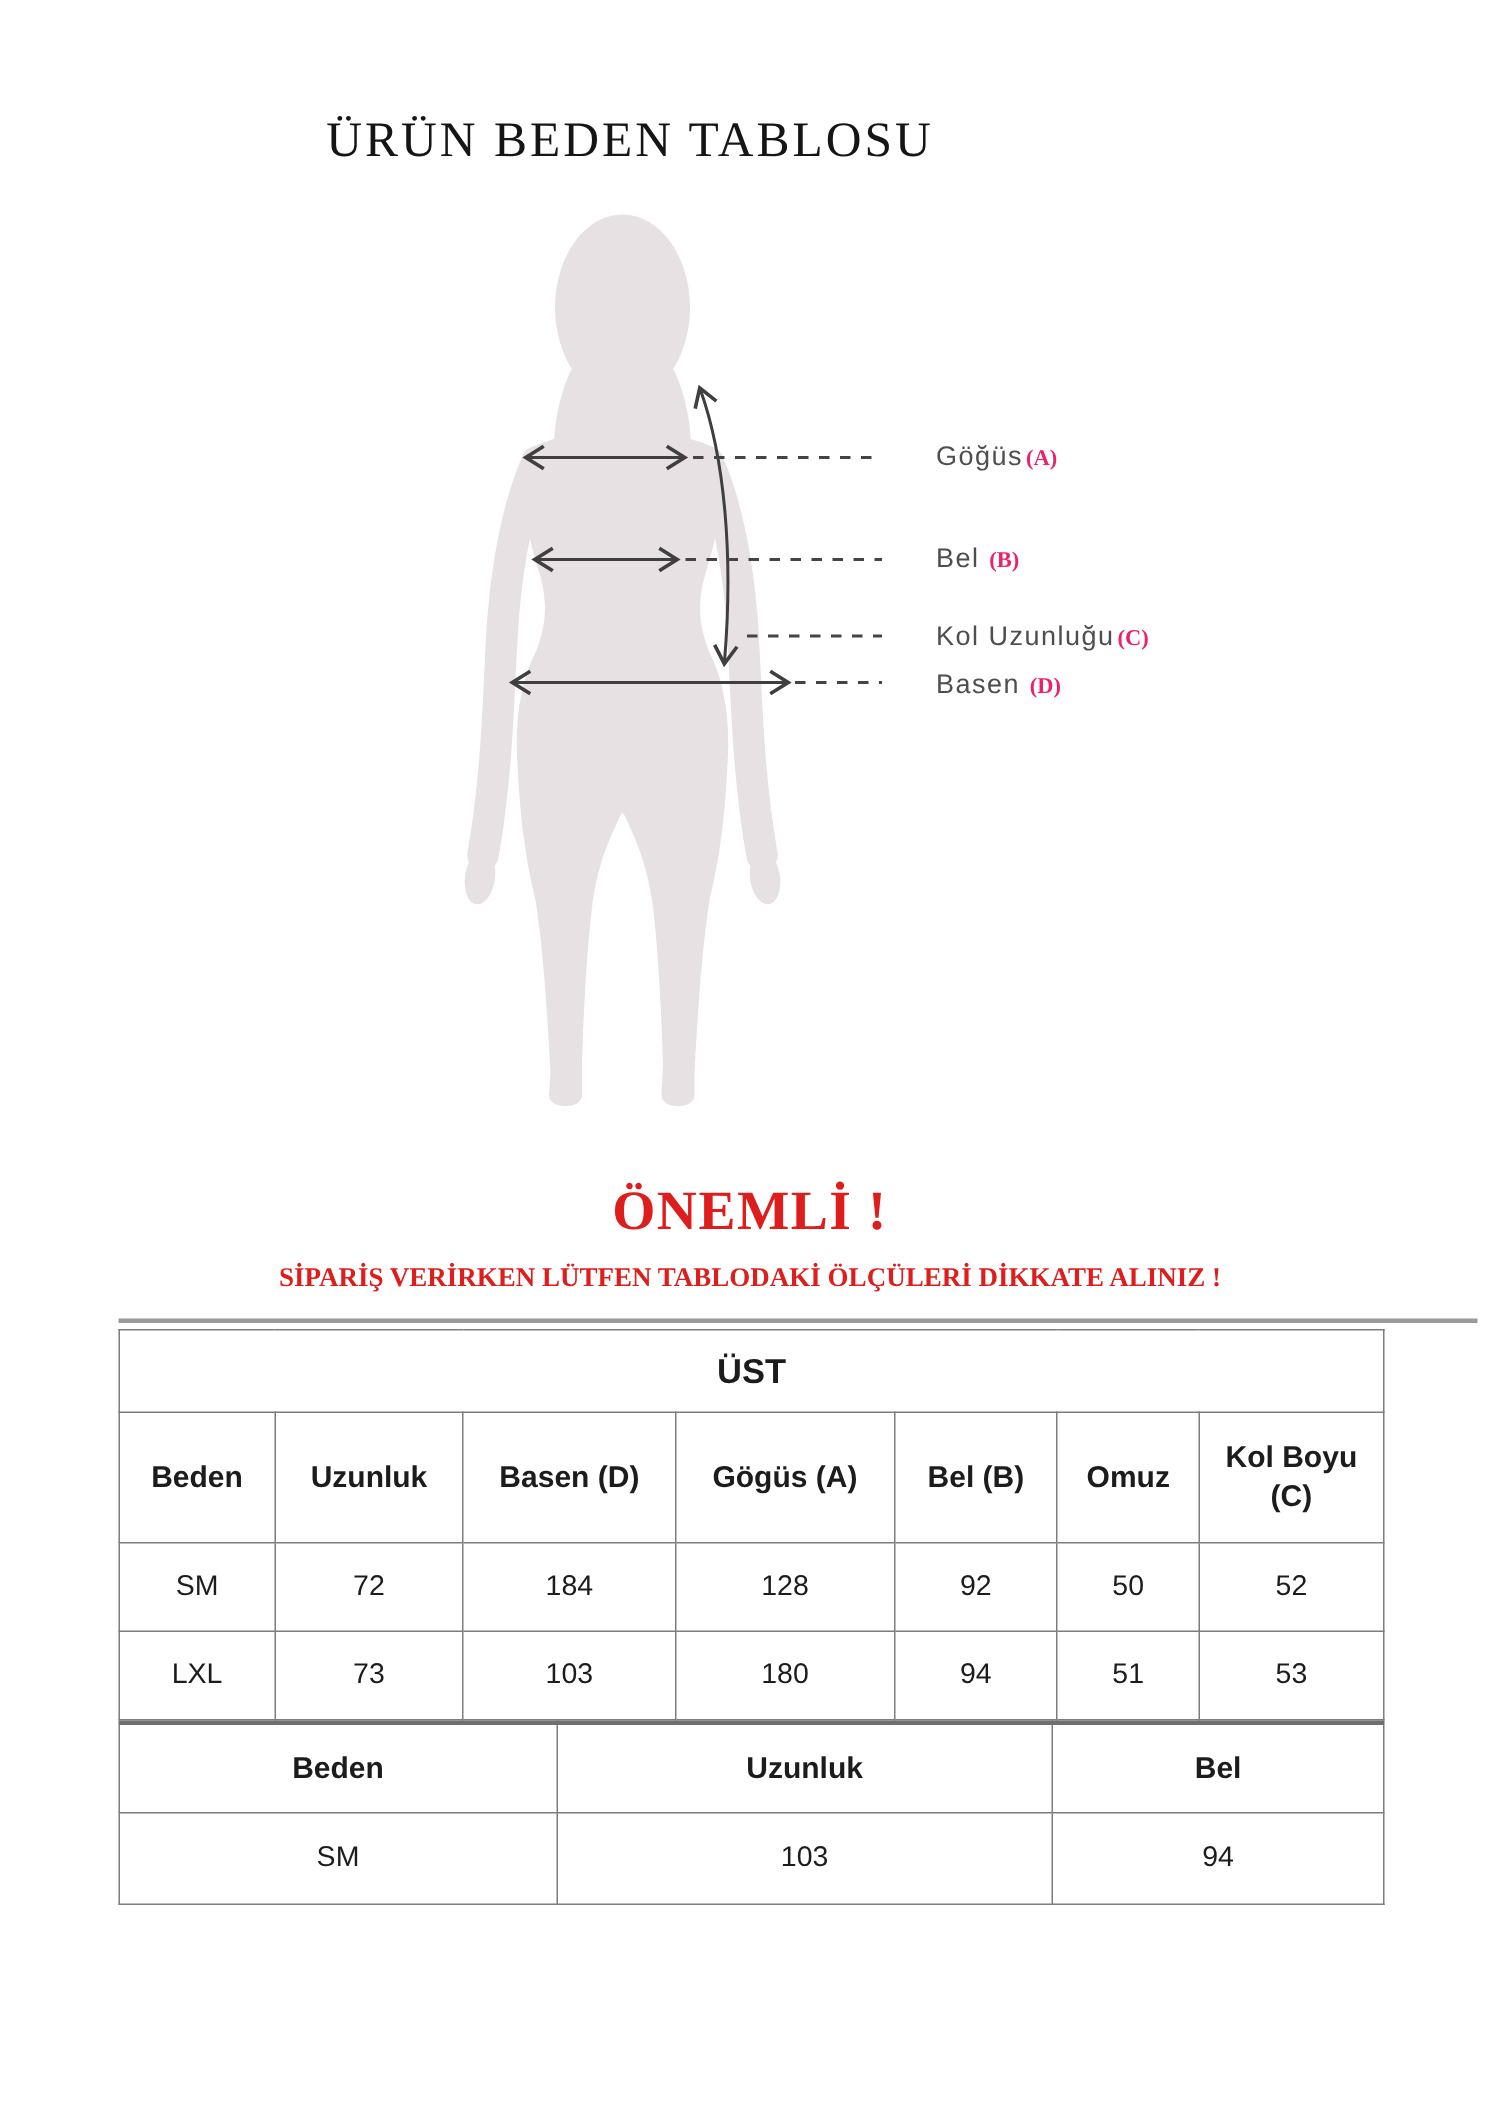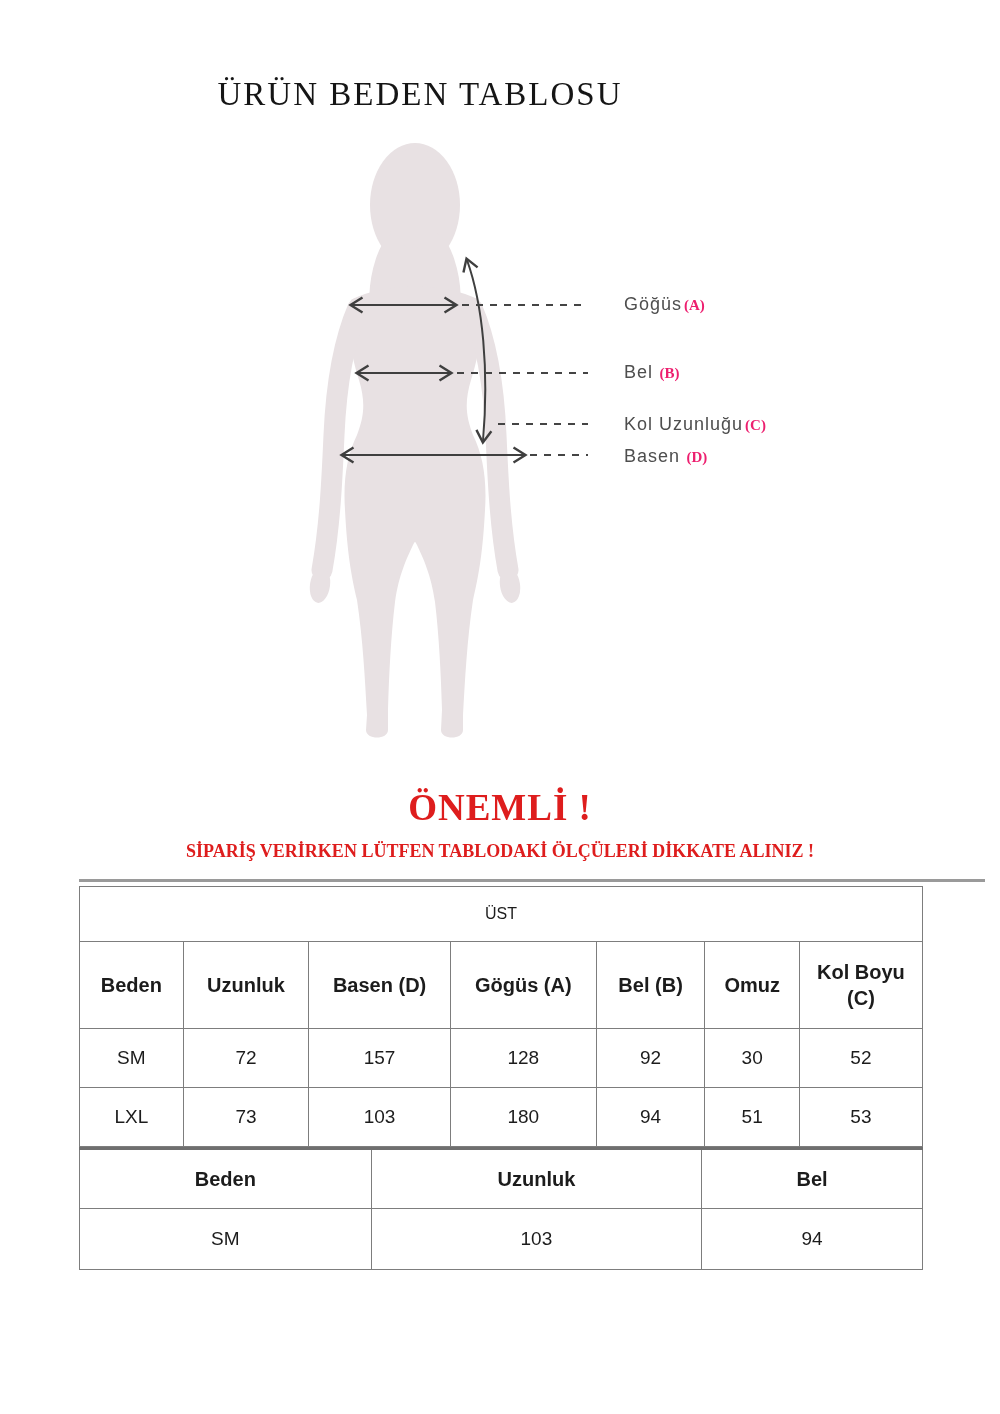--- a/index.html
+++ b/index.html
@@ -28,21 +28,21 @@
                 color:#de1d1d;letter-spacing:0px;}
 
   .table-top-rule{position:absolute;left:79px;top:879px;width:906px;height:3px;
                   background:#9a9a9a;}
 
   
   .size-tables{position:absolute;left:79px;top:886px;width:844px;}
   table.sz{border-collapse:collapse;width:100%;table-layout:fixed;}
   table.sz td{border:1px solid #7d7d7d;text-align:center;vertical-align:middle;
               color:#1c1c1c;padding:2px 4px;}
-  .section-cell{font-weight:400;font-size:16px;height:50px;}
+  .section-cell{font-weight:700;font-size:23px;height:50px;}
   .hdr-cell{font-weight:700;font-size:20px;height:82px;line-height:1.3;}
   .hdr-cell2{font-weight:700;font-size:20px;height:54px;}
   .val-cell{font-weight:400;font-size:19px;height:54px;}
   .val-cell2{font-weight:400;font-size:19px;height:56px;}
   table.t-alt{border-top:3px solid #6f6f6f;}
 </style>
 </head>
 <body>
 
 <div id="page">
@@ -141,24 +141,24 @@
         <td class="hdr-cell">Uzunluk</td>
         <td class="hdr-cell">Basen (D)</td>
         <td class="hdr-cell">Gögüs (A)</td>
         <td class="hdr-cell">Bel (B)</td>
         <td class="hdr-cell">Omuz</td>
         <td class="hdr-cell">Kol Boyu (C)</td>
       </tr>
       <tr>
         <td class="val-cell">SM</td>
         <td class="val-cell">72</td>
-        <td class="val-cell">157</td>
+        <td class="val-cell">184</td>
         <td class="val-cell">128</td>
         <td class="val-cell">92</td>
-        <td class="val-cell">30</td>
+        <td class="val-cell">50</td>
         <td class="val-cell">52</td>
       </tr>
       <tr>
         <td class="val-cell">LXL</td>
         <td class="val-cell">73</td>
         <td class="val-cell">103</td>
         <td class="val-cell">180</td>
         <td class="val-cell">94</td>
         <td class="val-cell">51</td>
         <td class="val-cell">53</td>

